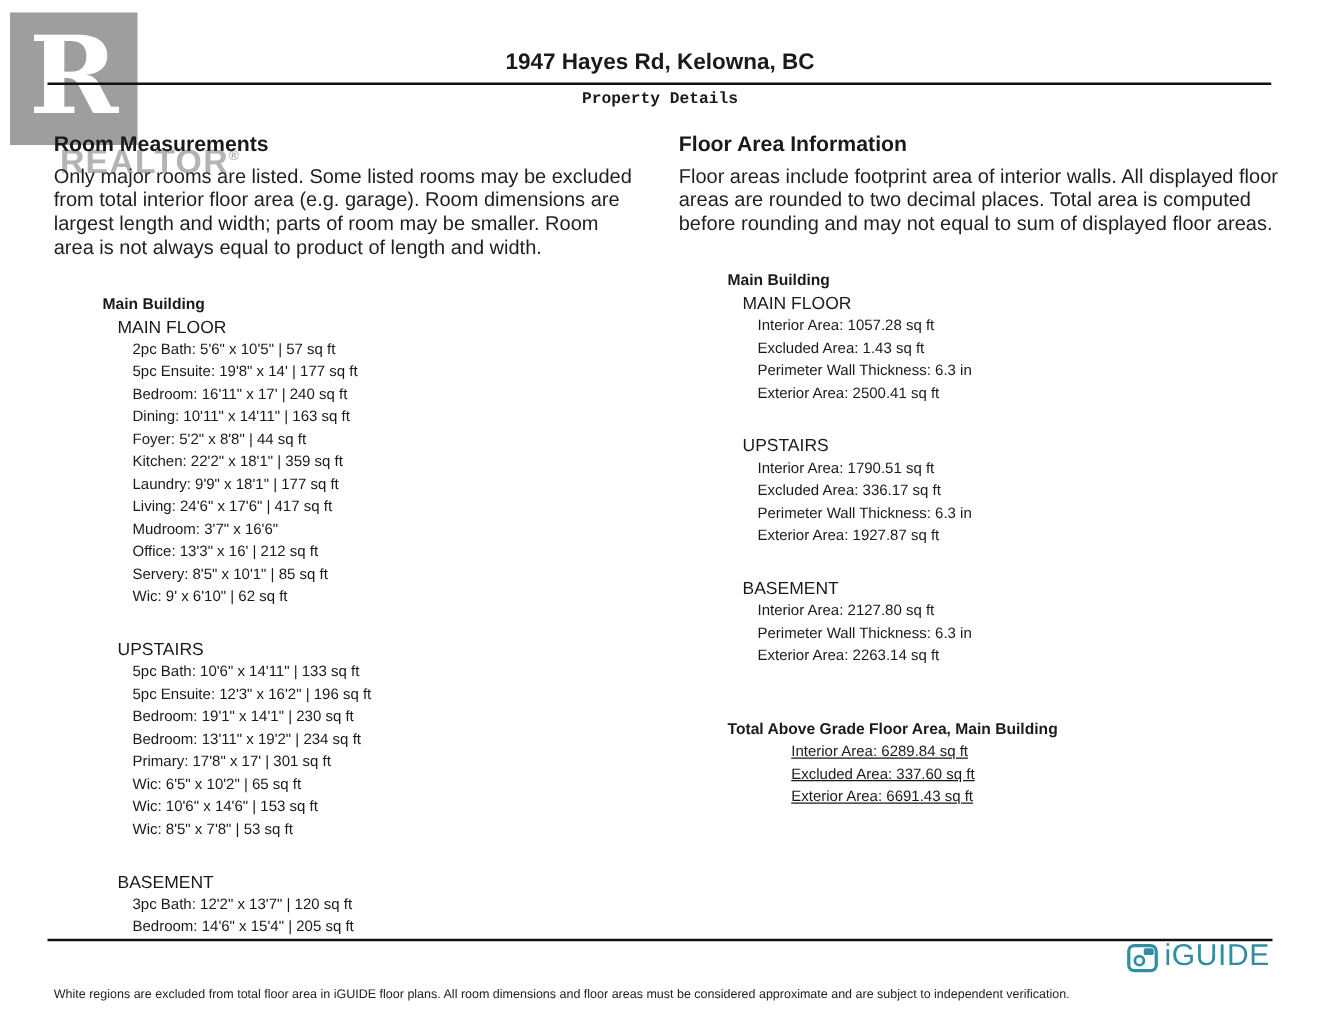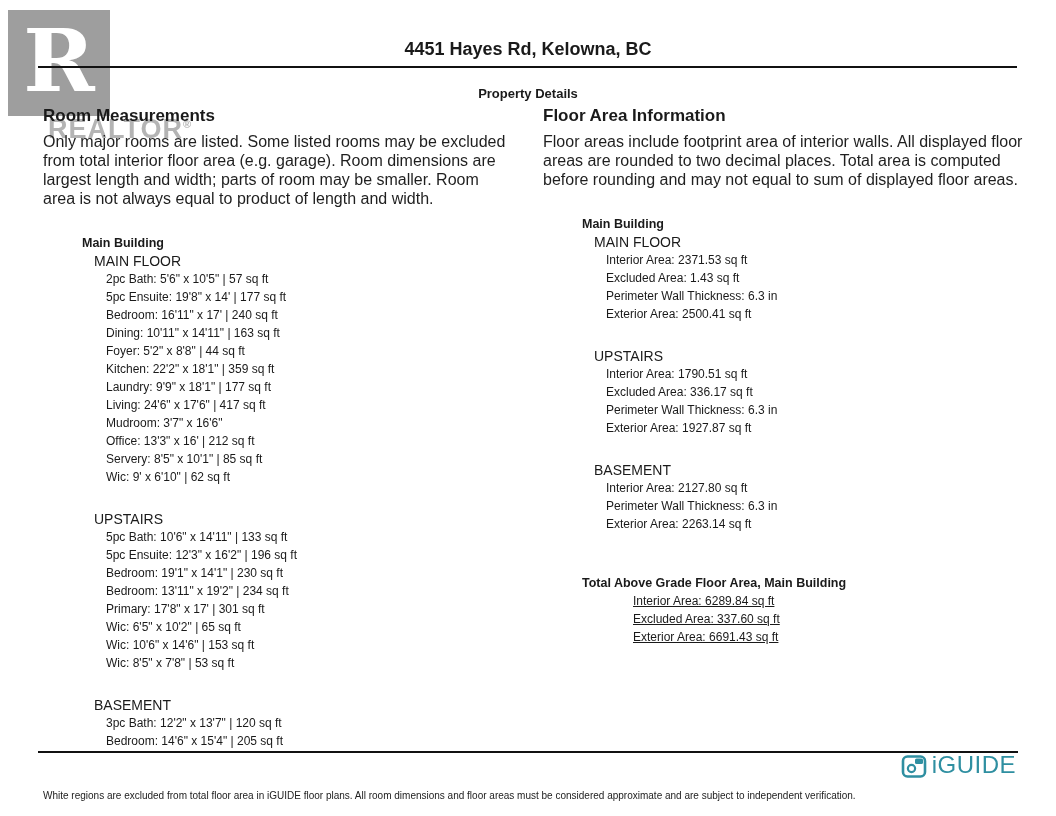--- a/index.html
+++ b/index.html
@@ -44,24 +44,25 @@
     text-align: center;
     font-size: 18px; font-weight: bold;
     z-index: 1;
   }
   .header-rule {
     position: absolute; left: 38px; right: 39px; top: 66px;
     height: 2px; background: #111111;
     z-index: 2;
   }
   .doc-subtitle {
-    position: absolute; left: 0; top: 86px; width: 100%;
+    position: absolute; left: 0; top: 71px; width: 100%;
     text-align: center;
     font-size: 13px; font-weight: bold;
     z-index: 1;
+    font-family: Liberation Mono, monospace;
   }
 
   
   .columns { position: absolute; left: 0; top: 106px; width: 100%; z-index: 1; }
   .col { position: absolute; top: 0; }
   .col-left  { left: 43px;  width: 470px; }
   .col-right { left: 543px; width: 480px; }
 
   .col-heading { font-size: 17px; font-weight: bold; margin-bottom: 6px; }
   .col-desc { font-size: 16px; line-height: 19px; color: #1f1f1f; }
@@ -106,21 +107,21 @@
 </head>
 <body>
 
 <div class="watermark">
   <div class="wm-square">
     <span class="wm-letter">R</span>
   </div>
   <div class="wm-text"><span>REALTOR</span><sup>®</sup></div>
 </div>
 
-<div class="doc-title">4451 Hayes Rd, Kelowna, BC</div>
+<div class="doc-title">1947 Hayes Rd, Kelowna, BC</div>
 <div class="header-rule"></div>
 <div class="doc-subtitle">Property Details</div>
 
 <div class="columns">
 
   <div class="col col-left">
     <div class="col-heading">Room Measurements</div>
     <div class="col-desc">Only major rooms are listed. Some listed rooms may be excluded from total interior floor area (e.g. garage). Room dimensions are largest length and width; parts of room may be smaller. Room area is not always equal to product of length and width.</div>
     <div class="building">
       <div class="building-heading">Main Building</div>
@@ -195,21 +196,21 @@
     <div class="col-heading">Floor Area Information</div>
     <div class="col-desc">Floor areas include footprint area of interior walls. All displayed floor areas are rounded to two decimal places. Total area is computed before rounding and may not equal to sum of displayed floor areas.</div>
     <div class="building">
       <div class="building-heading">Main Building</div>
       <div class="floors">
 
           <div class="floor">
             <div class="floor-name">MAIN FLOOR</div>
             <div class="floor-items">
 
-                <div class="data-line">Interior Area: 2371.53 sq ft</div>
+                <div class="data-line">Interior Area: 1057.28 sq ft</div>
 
                 <div class="data-line">Excluded Area: 1.43 sq ft</div>
 
                 <div class="data-line">Perimeter Wall Thickness: 6.3 in</div>
 
                 <div class="data-line">Exterior Area: 2500.41 sq ft</div>
               </div>
           </div>
 
           <div class="floor">

